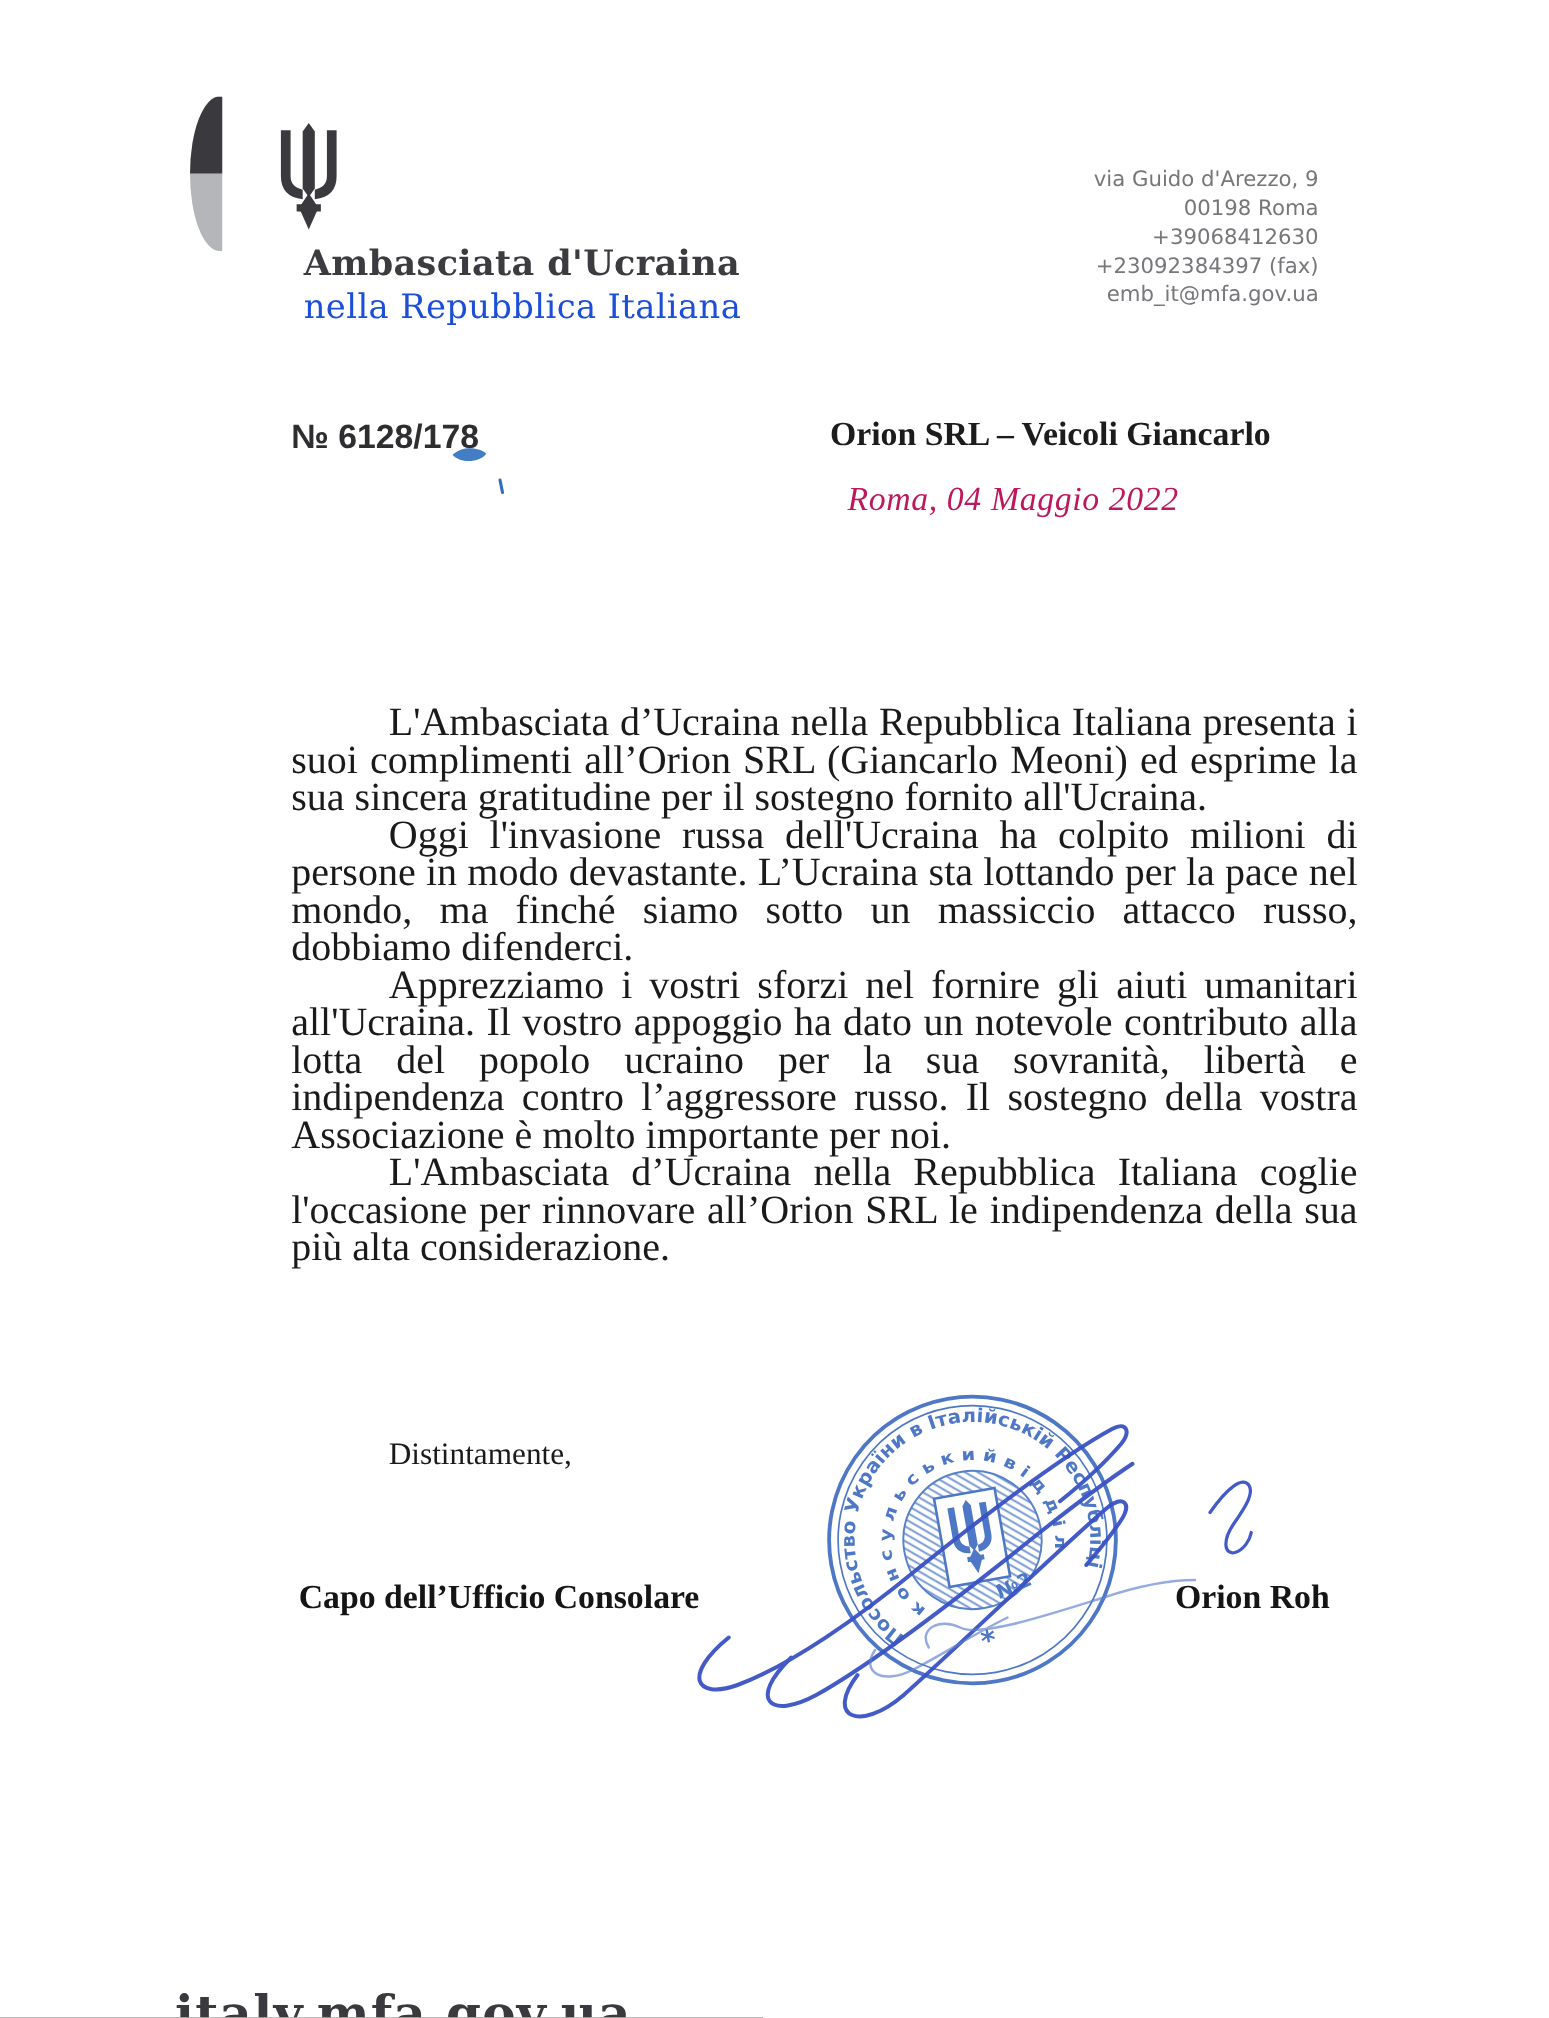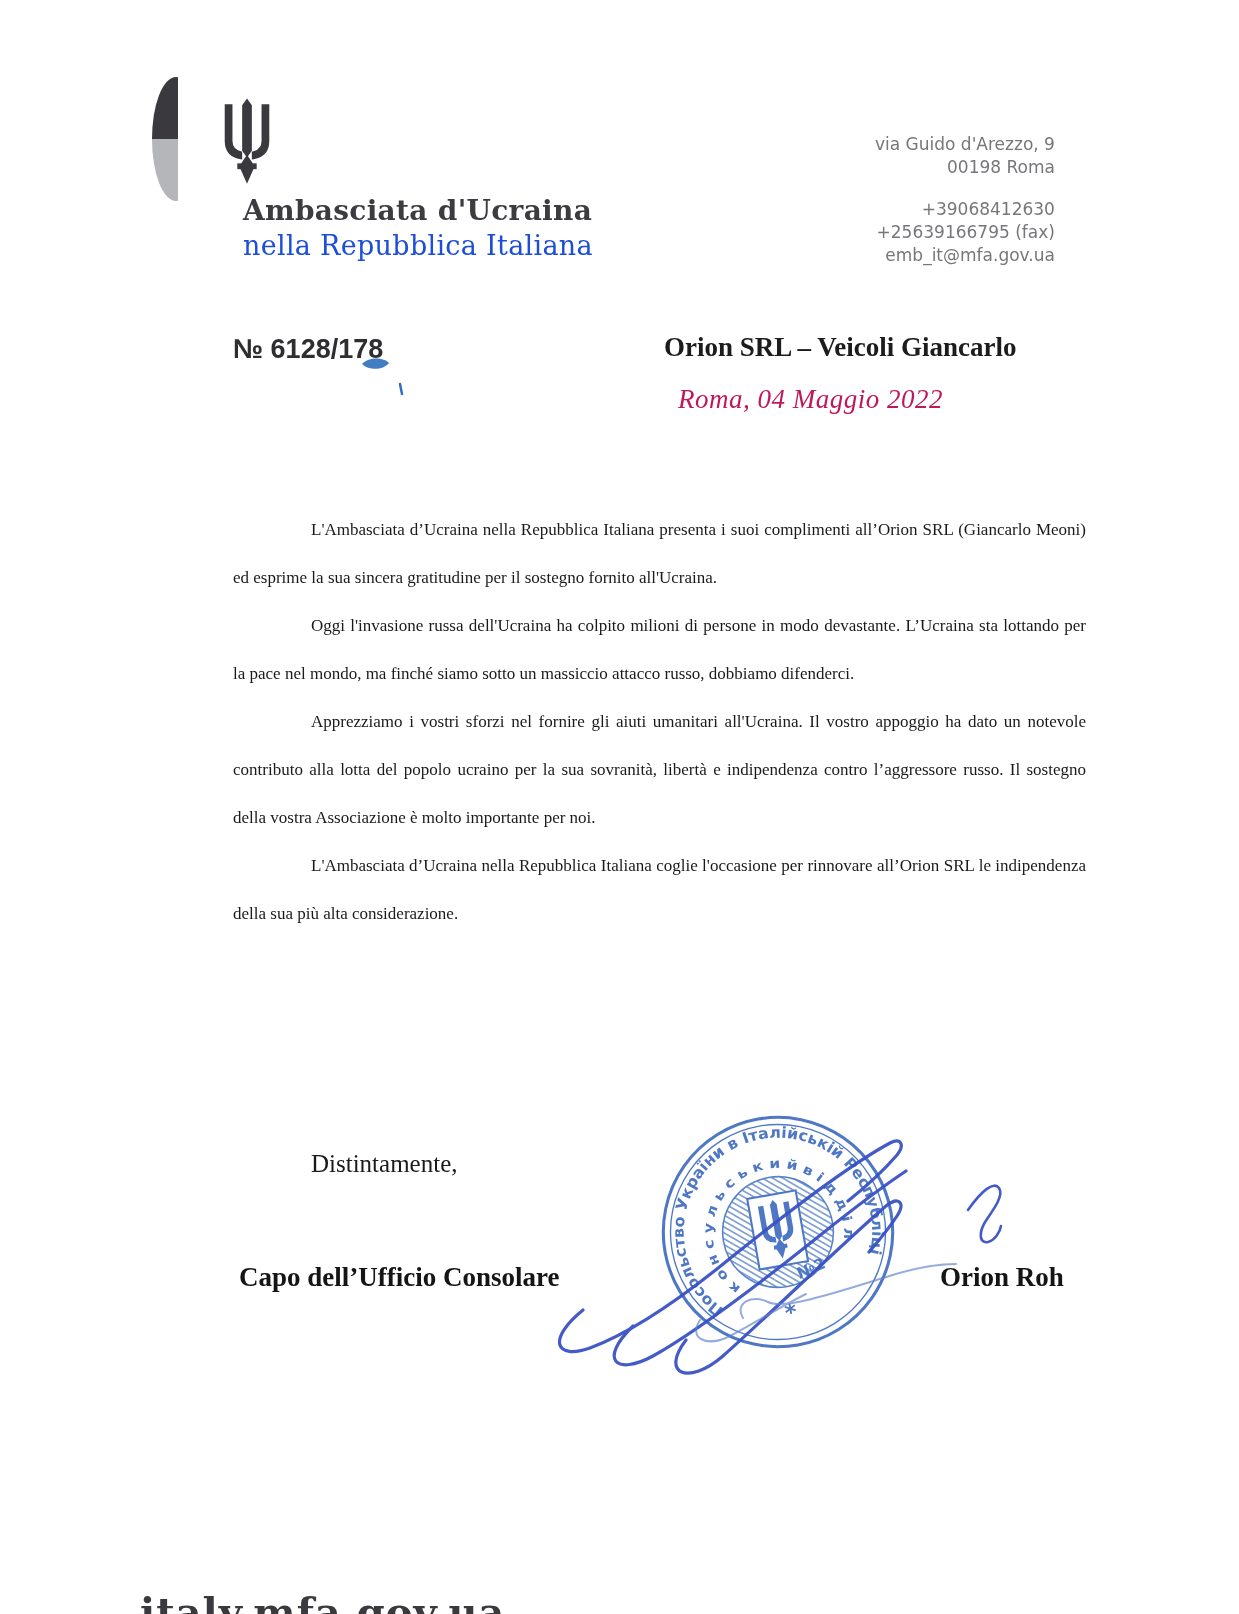--- a/index.html
+++ b/index.html
@@ -22,35 +22,35 @@
 
   .logo-trident { position:absolute; left:216px; top:96px; color:#3a3a3e; }
 
   .org-name { position:absolute; left:243px; top:194px;
     font-family:"DejaVu Serif", serif; }
   .org-name .l1 { font-size:28px; font-weight:bold; color:#3b3b40; letter-spacing:.3px; }
   .org-name .l2 { font-size:27px; font-weight:normal; color:#1d4ed8; margin-top:3px; letter-spacing:.3px; }
 
   .contact-block { position:absolute; left:875px; top:133px;
     font-family:"DejaVu Sans", sans-serif; font-size:17px; line-height:23px; color:#77777b;text-align:right; }
-  .contact-block .group2 { margin-top:19px; }
+  .contact-block .group2 { }
 
   
   .ref-number { position:absolute; left:233px; top:334px;
     font-family:"Liberation Sans", sans-serif; font-size:27px; color:#2e2e31;font-weight:bold; }
   .ink-mark { position:absolute; left:352px; top:348px; }
 
   .recipient { position:absolute; left:664px; top:332px;
     font-size:27px; font-weight:bold; color:#1c1c1c; }
   .dateline { position:absolute; left:678px; top:384px;
     font-size:27px; font-style:italic; color:#be185d; letter-spacing:.5px; }
 
   
-  .body-text { position:absolute; left:233px; top:506px; width:853px;
-    font-size:17px; line-height:48px; text-align:justify; hyphens:none; }
+  .body-text { position:absolute; left:233px; top:562px; width:853px;
+    font-size:32px; line-height:30px; text-align:justify; hyphens:none; }
   .body-text p { text-indent:78px; }
   .closing { position:absolute; left:311px; top:1150px; font-size:25px; }
 
   
   .signer-title { position:absolute; left:239px; top:1262px;
     font-size:27px; font-weight:bold; color:#151515; }
   .signer-name { position:absolute; left:940px; top:1262px;
     font-size:27px; font-weight:bold; color:#151515; }
 
   .stamp { position:absolute; left:650px; top:1104px; }
@@ -93,21 +93,21 @@
   <div class="org-name">
     <div class="l1">Ambasciata d'Ucraina</div>
     <div class="l2">nella Repubblica Italiana</div>
   </div>
 
   <div class="contact-block">
     <div>via Guido d'Arezzo, 9</div>
     <div>00198 Roma</div>
     <div class="group2">
       <div>+39068412630</div>
-      <div>+25639166795 (fax)</div>
+      <div>+23092384397 (fax)</div>
       <div>emb_it@mfa.gov.ua</div>
     </div>
   </div>
 
   <div class="ref-number">№ 6128/178</div>
   <svg class="ink-mark" width="60" height="50" viewBox="0 0 60 50">
     <path d="M10,16 C18,8 32,10 37,15 C33,21 18,24 10,16 Z" fill="#2f6fbe" opacity=".9"></path>
     <path d="M48,36 L50,46" stroke="#2f6fbe" stroke-width="2.5" stroke-linecap="round"></path>
   </svg>
 

